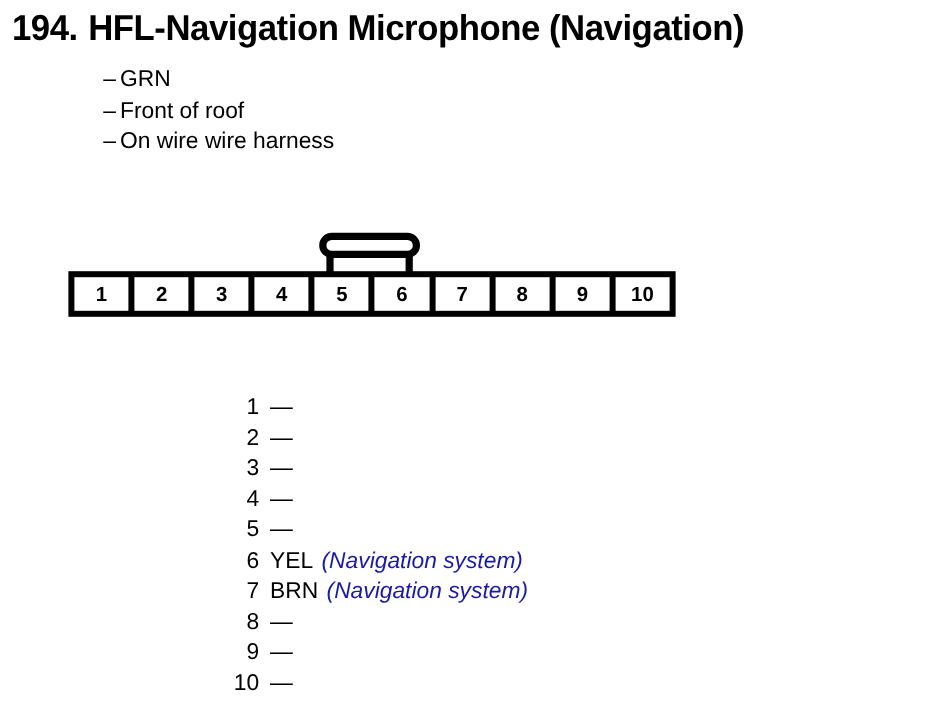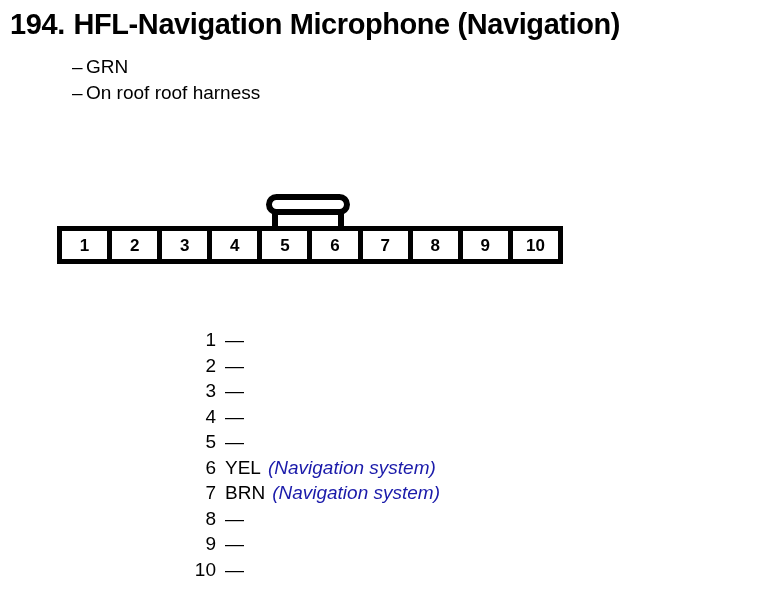--- a/index.html
+++ b/index.html
@@ -31,21 +31,21 @@
     transform: scaleX(0.965);
     transform-origin: left top;
   }
   #header-title .num {
     margin-right: 9px;
   }
 
   
   #spec-list {
     position: absolute;
-    left: 72px;
+    left: 86px;
     top: 54px;
     width: 500px;
   }
   .spec-row {
     font-size: 19px;
     line-height: 25.5px;
     white-space: nowrap;
   }
   .spec-dash {
     display: inline-block;
@@ -152,21 +152,22 @@
 </style>
 </head>
 <body>
 
 <div id="header-title">
   <span class="num">194.</span><span>HFL-Navigation Microphone (Navigation)</span>
 </div>
 
 <div id="spec-list">
     <div class="spec-row"><span class="spec-dash">–</span><span>GRN</span></div>
-    <div class="spec-row"><span class="spec-dash">–</span><span>On roof roof harness</span></div>
+    <div class="spec-row"><span class="spec-dash">–</span><span>Front of roof</span></div>
+    <div class="spec-row"><span class="spec-dash">–</span><span>On wire wire harness</span></div>
   </div>
 
 <div id="connector-assembly">
   <div id="latch-throat"></div>
   <div class="latch-leg" id="latch-leg-left"></div>
   <div class="latch-leg" id="latch-leg-right"></div>
   <div id="connector-latch"></div>
   <div id="connector-body">
       <div class="pin-cell">1</div>
       <div class="pin-cell">2</div>

